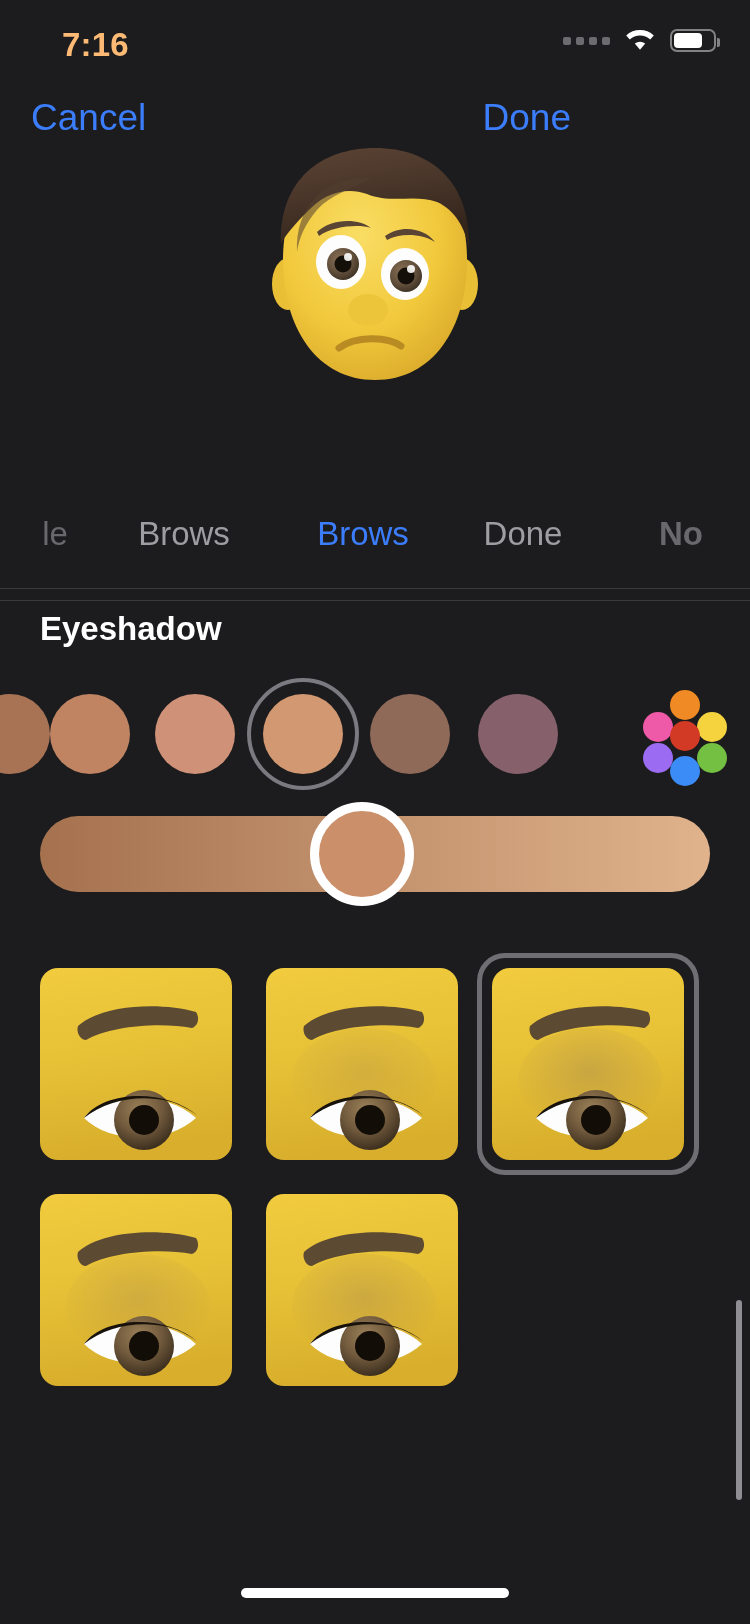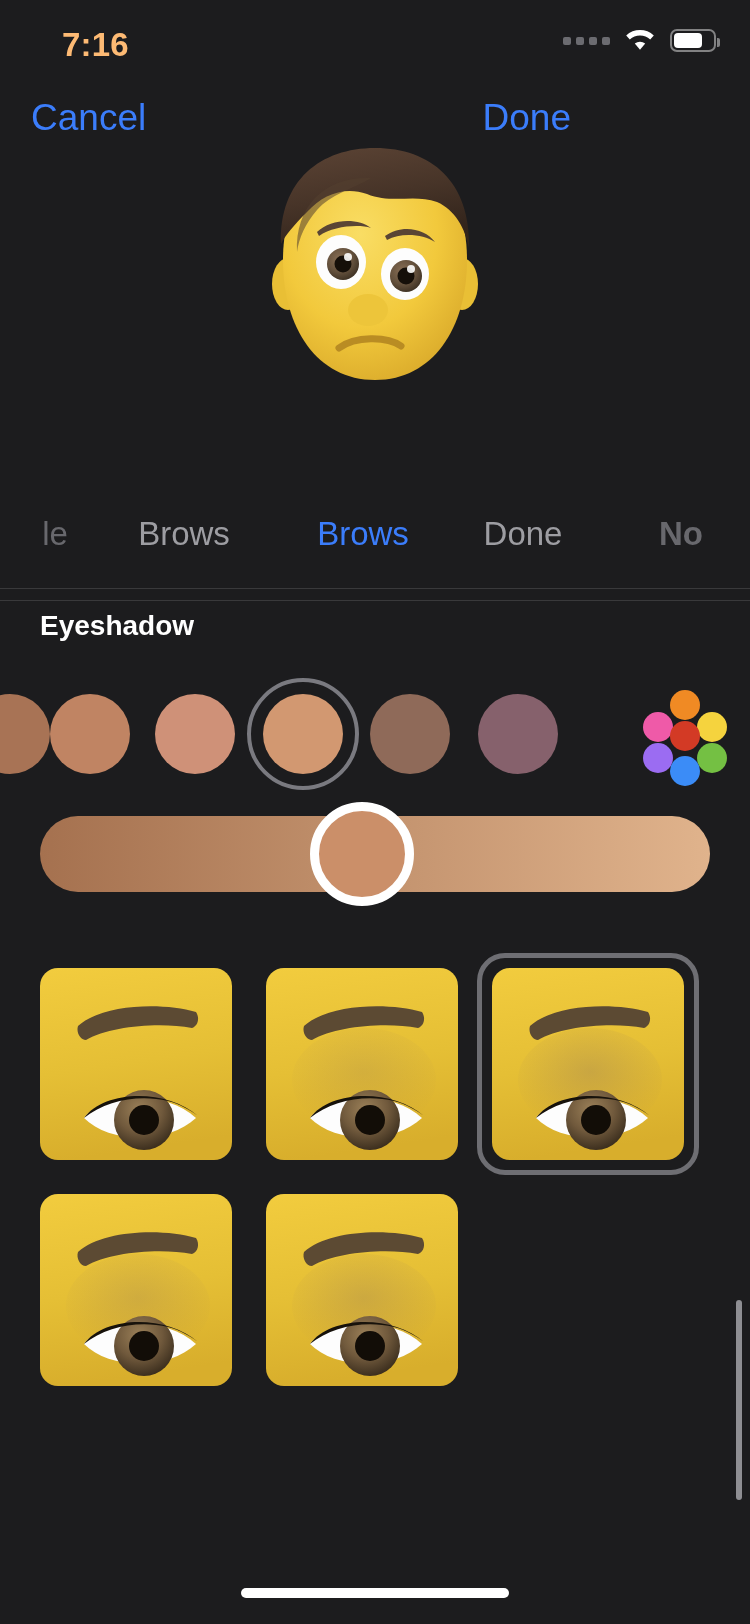--- a/index.html
+++ b/index.html
@@ -93,21 +93,21 @@
   .tab.edge   { color:#68686d; }
 
   .hairline {
     position:absolute; left:0; width:750px; height:1px;
     background:rgba(255,255,255,.13);
   }
 
   
   #section-title {
     position:absolute; left:40px; top:610px;
-    font-size:28px; font-weight:700; color:#fff;
+    font-size:33px; font-weight:700; color:#fff;
   }
 
   
   #swatch-row {
     position:absolute; top:684px; left:0; width:750px; height:100px;
   }
   .swatch {
     position:absolute; top:10px;
     width:80px; height:80px; border-radius:50%;
     cursor:pointer;

